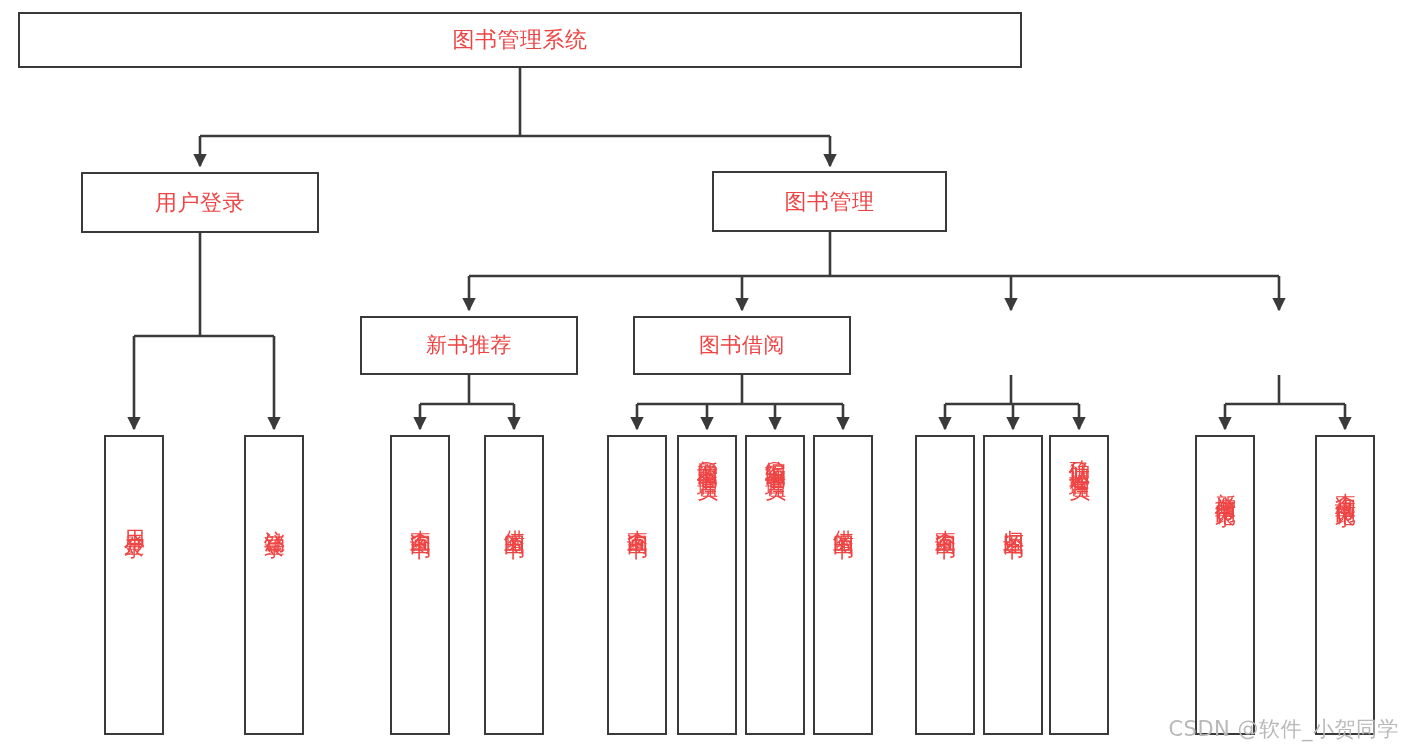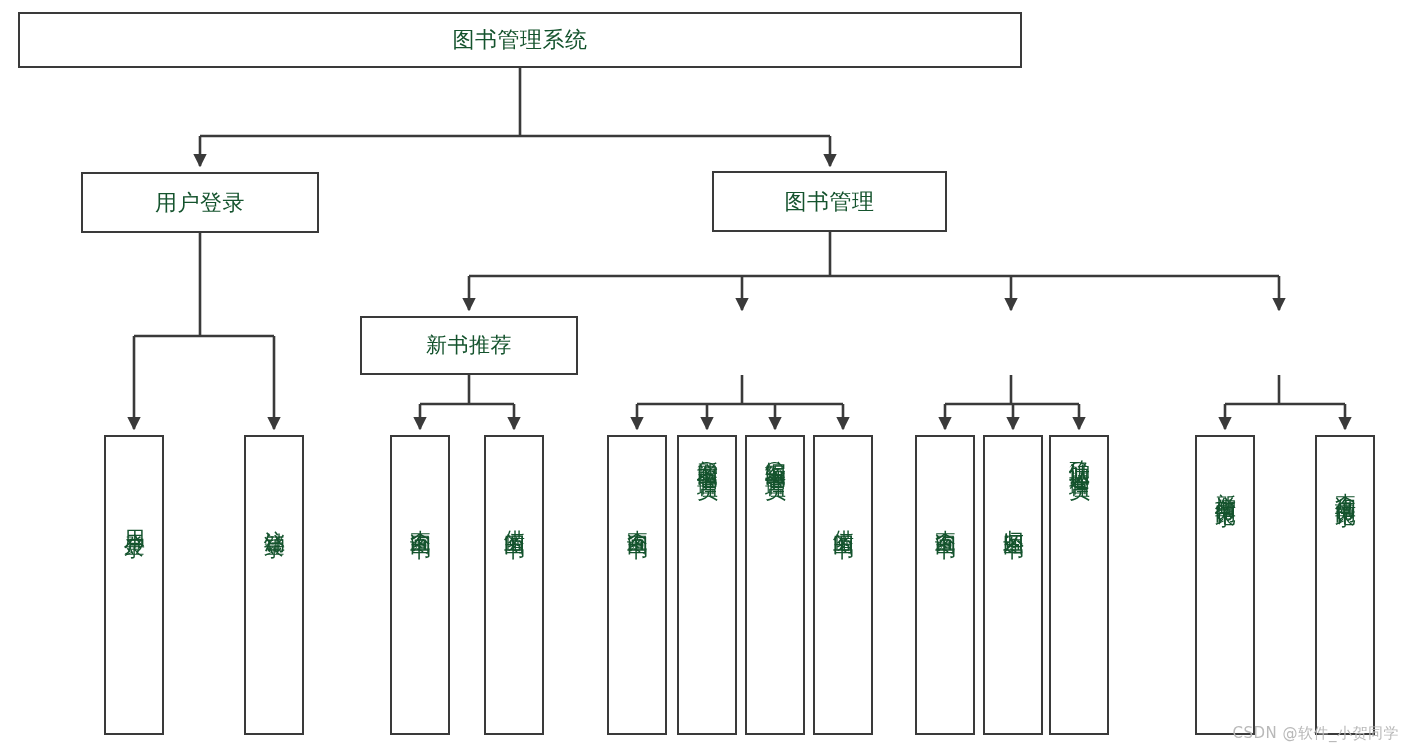--- a/index.html
+++ b/index.html
@@ -30,21 +30,21 @@
     position: absolute;
     box-sizing: border-box;
     background: #ffffff;
     border: 2.2px solid #3a3a3a;
     display: flex;
     align-items: center;
     justify-content: center;
     z-index: 3;
   }
   .node-label {
-    color: #14532d;
+    color: #ef4444;
     font-size: 21px;
     line-height: 1.18;
     letter-spacing: 0.5px;
     white-space: nowrap;
     text-align: left;
   }
   
   .node.vertical {
     align-items: flex-start;
     justify-content: center;
@@ -60,21 +60,21 @@
   }
   .node.lvl1 .node-label { font-size: 22px; }
   .node.lvl2 .node-label { font-size: 22px; }
   .node.lvl3 .node-label { font-size: 21px; }
 
   #watermark {
     position: absolute;
     right: 6px;
     bottom: 4px;
     color: #b9b9b9;
-    font-size: 15px;
+    font-size: 21px;
     letter-spacing: 0.5px;
     white-space: nowrap;
     z-index: 6;
     pointer-events: none;
   }
 </style>
 </head>
 <body>
 
 <div id="diagram-root">
@@ -138,20 +138,23 @@
   </div>
 
   <div class="node lvl2" style="left:712px; top:171px; width:235px; height:61px;">
     <span class="node-label">图书管理</span>
   </div>
 
   <div class="node lvl3" style="left:360px; top:316px; width:218px; height:59px;">
     <span class="node-label">新书推荐</span>
   </div>
 
+  <div class="node lvl3" style="left:633px; top:316px; width:218px; height:59px;">
+    <span class="node-label">图书借阅</span>
+  </div>
 
 
 
   <div class="node vertical" style="left:104px; top:435px; width:60px; height:300px; padding-top:76px;">
     <span class="node-label">用户登录</span>
   </div>
 
   <div class="node vertical" style="left:244px; top:435px; width:60px; height:300px; padding-top:76px;">
     <span class="node-label">注销登录</span>
   </div>

